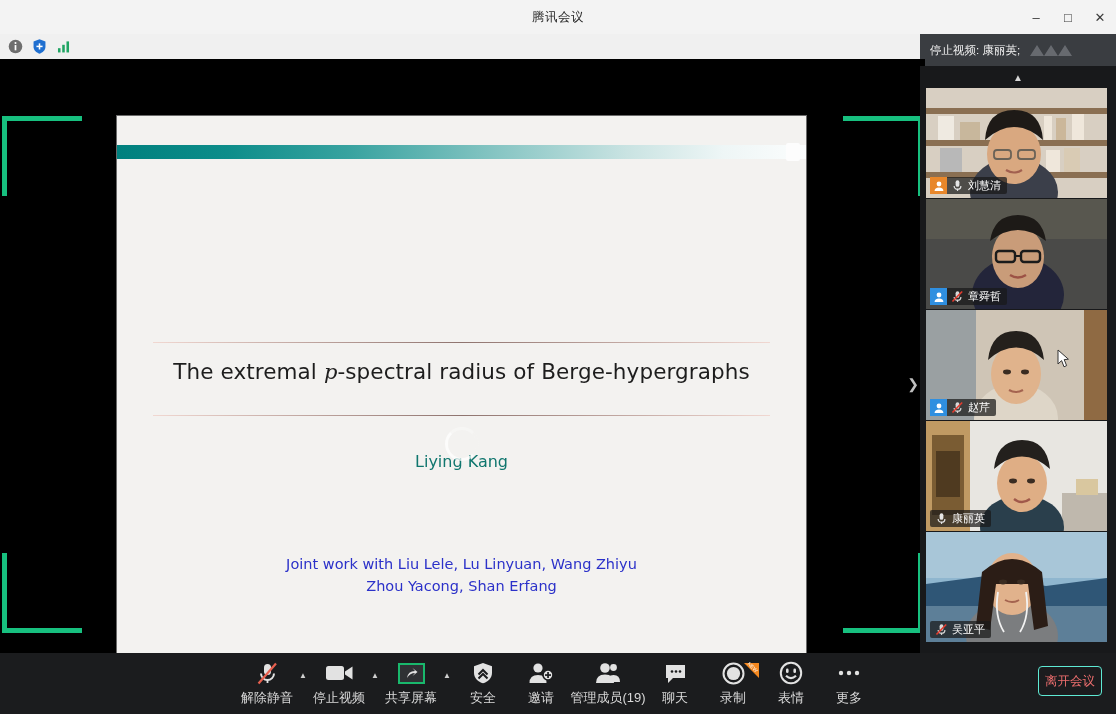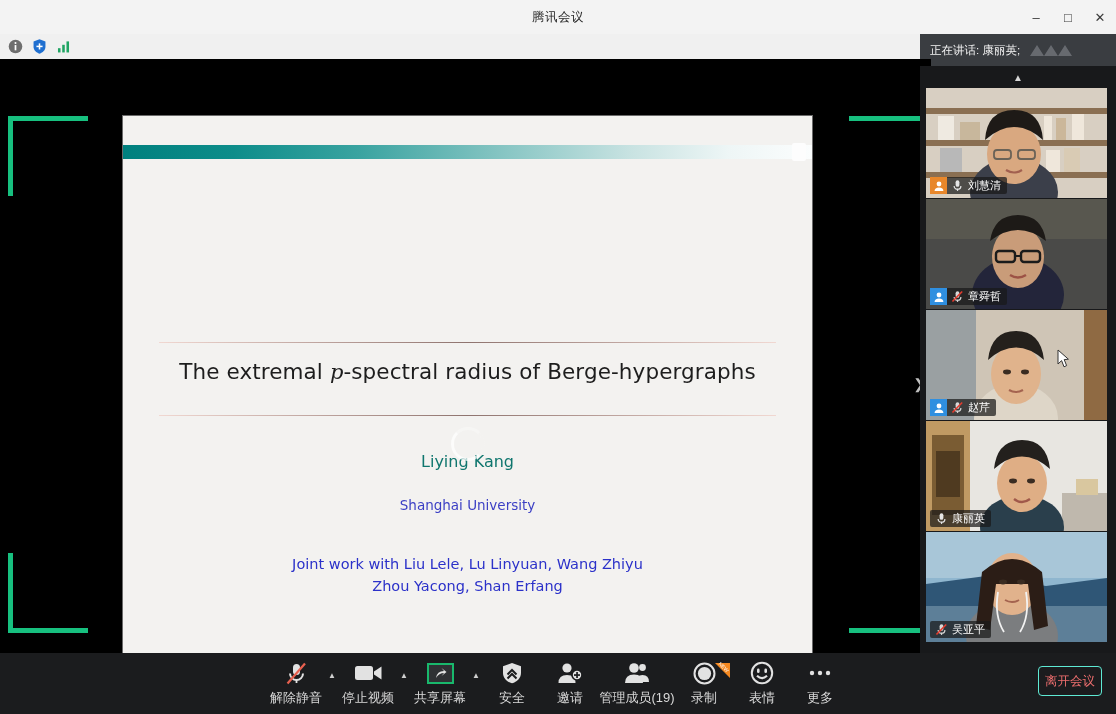--- a/index.html
+++ b/index.html
@@ -39,21 +39,21 @@
   .speaking-chip {
     position: absolute; right: 0; top: 34px; width: 196px; height: 32px;
     background: #3a3d41;
     display: flex; align-items: center; padding-left: 10px; gap: 6px;
   }
   .speaking-text { font-size: 11.5px; color: #f2f2f2; white-space: nowrap; }
   .speaking-wave { margin-left: 2px; opacity: .55; }
 
   
   .stage {
-    position: absolute; left: 6px; top: 59px; width: 925px; height: 594px;
+    position: absolute; left: 0; top: 59px; width: 925px; height: 594px;
     background: #000; overflow: hidden; padding-left: 48px;
   }
   
   .corner { position: absolute; width: 80px; height: 80px; }
   .corner i { position: absolute; background: #17c07f; display: block; }
   .corner.tl { left: 2px; top: 57px; }
   .corner.tl .h { left: 0; top: 0; width: 80px; height: 5px; }
   .corner.tl .v { left: 0; top: 0; width: 5px; height: 80px; }
   .corner.tr { right: 2px; top: 57px; }
   .corner.tr .h { right: 0; top: 0; width: 80px; height: 5px; }
@@ -229,21 +229,21 @@
       <rect x="6.4" y="9" width="7.2" height="1.8" fill="#fff"></rect>
     </svg>
     <svg class="sb-icon" viewBox="0 0 20 20">
       <rect x="3.5" y="12" width="3" height="5" fill="#1fa463"></rect>
       <rect x="8.5" y="8" width="3" height="9" fill="#1fa463"></rect>
       <rect x="13.5" y="4" width="3" height="13" fill="#1fa463"></rect>
     </svg>
   </div>
 
   <div class="speaking-chip">
-    <div class="speaking-text">正在讲话: 康丽英;</div>
+    <div class="speaking-text">停止视频: 康丽英;</div>
     <svg class="speaking-wave" width="44" height="20" viewBox="0 0 44 20">
       <path d="M2 16 L9 5 L16 16 L23 5 L30 16 L37 5 L44 16 Z" fill="#8d9096"></path>
     </svg>
   </div>
 
   <div class="stage">
     <div class="corner tl">
         <i class="h"></i>
         <i class="v"></i>
       </div>
@@ -261,21 +261,20 @@
       </div>
 
     <div class="slide">
       <div class="slide-bar"></div>
       <div class="rule top"></div>
       <div class="rule bot"></div>
 
       <div class="slide-title"><span>The extremal </span><span class="math">p</span><span>-spectral radius of Berge-hypergraphs</span></div>
 
       <div class="slide-author">Liying Kang</div>
-      <div class="slide-affil">Shanghai University</div>
       <div class="slide-joint">
         <div>Joint work with Liu Lele, Lu Linyuan, Wang Zhiyu</div>
         <div>Zhou Yacong, Shan Erfang</div>
       </div>
       <div class="spinner"></div>
     </div>
 
     <div class="panel-collapse">❯</div>
   </div>
 
@@ -501,20 +500,31 @@
           <svg width="26" height="22" viewBox="0 0 26 22">
             <circle cx="18.5" cy="5.5" r="3.4" fill="#e2e2e2"></circle>
             <path d="M12 20 q0 -7 6.5 -7 q6.5 0 6.5 7z" fill="#e2e2e2"></path>
             <circle cx="10" cy="6" r="4.8" fill="#e2e2e2"></circle>
             <path d="M1 21 q0 -8.5 9 -8.5 q9 0 9 8.5z" fill="#e2e2e2"></path>
           </svg>
         </div>
         <div class="lbl">管理成员(19)</div>
       </div>
 
+      <div class="tool">
+        <div class="glyph">
+          <svg width="23" height="21" viewBox="0 0 23 21">
+            <path d="M2 2 H21 V15 H9 L4 20 V15 H2 Z" fill="#e2e2e2"></path>
+            <circle cx="8" cy="8.5" r="1.3" fill="#1b1c1e"></circle>
+            <circle cx="12" cy="8.5" r="1.3" fill="#1b1c1e"></circle>
+            <circle cx="16" cy="8.5" r="1.3" fill="#1b1c1e"></circle>
+          </svg>
+        </div>
+        <div class="lbl">聊天</div>
+      </div>
 
       <div class="tool">
         <div class="glyph">
           <svg width="23" height="23" viewBox="0 0 23 23">
             <circle cx="11.5" cy="11.5" r="10" fill="none" stroke="#e2e2e2" stroke-width="2"></circle>
             <circle cx="11.5" cy="11.5" r="6.6" fill="#e2e2e2"></circle>
           </svg>
         </div>
         <div class="newbadge">
             <span>NEW</span>

